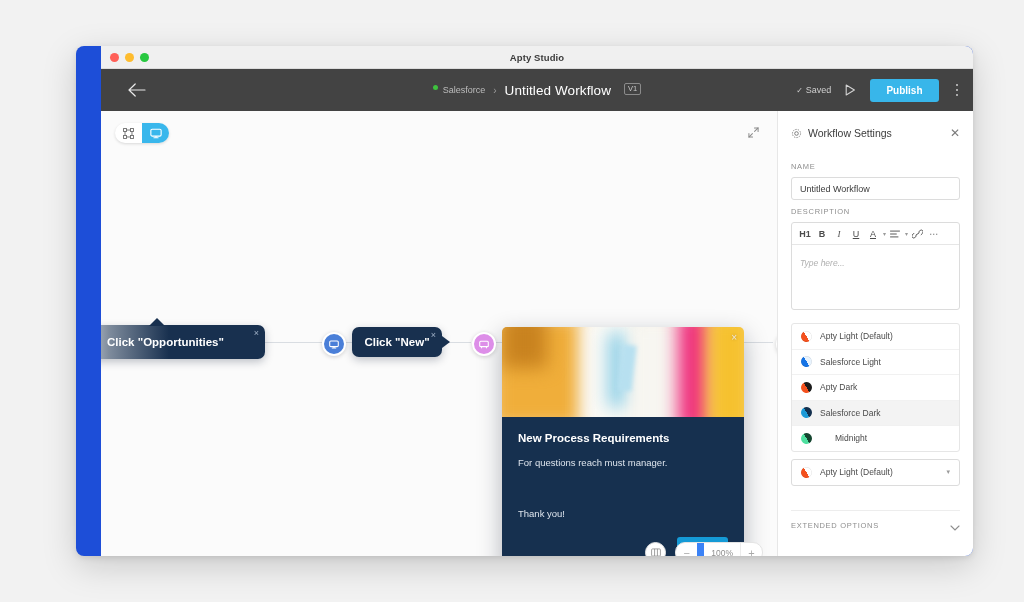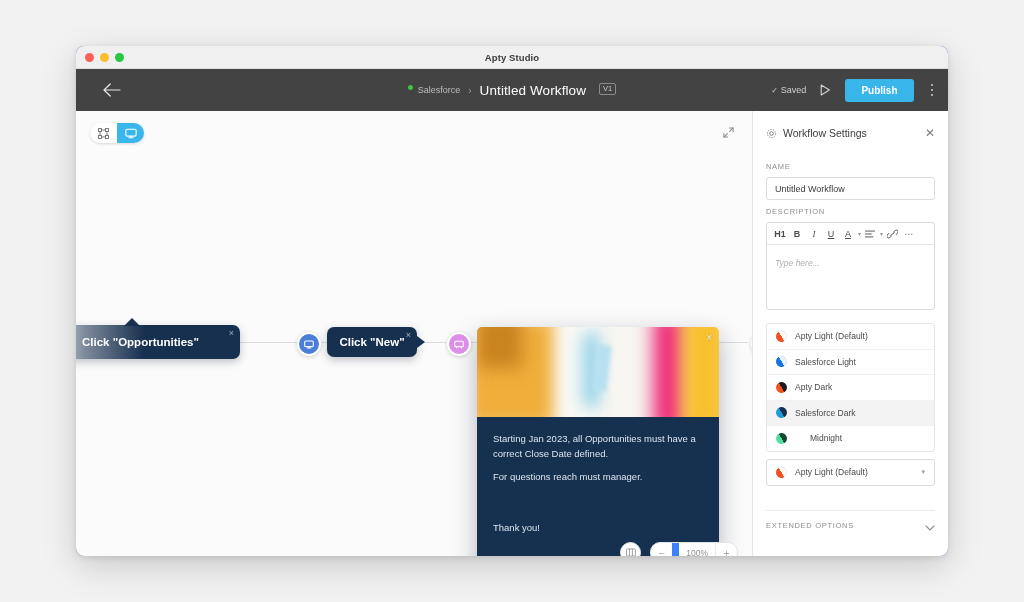--- a/index.html
+++ b/index.html
@@ -6,20 +6,21 @@
   body{
     width:1024px;height:602px;overflow:hidden;
     background:#f2f2f2;
     font-family:"Liberation Sans", sans-serif;
     -webkit-font-smoothing:antialiased;
   }
   .app-window{
     position:absolute;left:76px;top:46px;width:872px;height:510px;
     background:#1d4ed8;border-radius:8px;overflow:hidden;
     box-shadow:0 10px 34px rgba(0,0,0,.17), 0 2px 6px rgba(0,0,0,.10);
+    padding-left:25px;
   }
   
   .titlebar{
     height:22px;background:#f0f0f0;border-bottom:1px solid #dcdcdc;
     display:flex;align-items:center;position:relative;
   }
   .traffic{display:flex;gap:6px;padding-left:9px;}
   .dot{width:9px;height:9px;border-radius:50%;}
   .dot.red{background:#ff5f57;}
   .dot.yellow{background:#febc2e;}
@@ -346,21 +347,21 @@
           <span class="b2"></span>
           <span class="b3"></span>
           <span class="b4"></span>
           <span class="b5"></span>
           <span class="b6"></span>
           <span class="b7"></span>
           <span class="sticky"></span>
           <span class="modal-img-x">×</span>
         </div>
         <div class="modal-body">
-          <p class="modal-p">Starting Jan 2023, all Opportunities must have a correct Close Date defined.</p>
+          <div class="modal-title">New Process Requirements</div>
           <p class="modal-p">For questions reach must manager.</p>
           <p class="modal-p">Thank you!</p>
           <div class="modal-foot">
             <button class="got-it">Got it!</button>
           </div>
         </div>
       </div>
 
       <div class="badge blue" style="left:675px;top:221px;">
         

